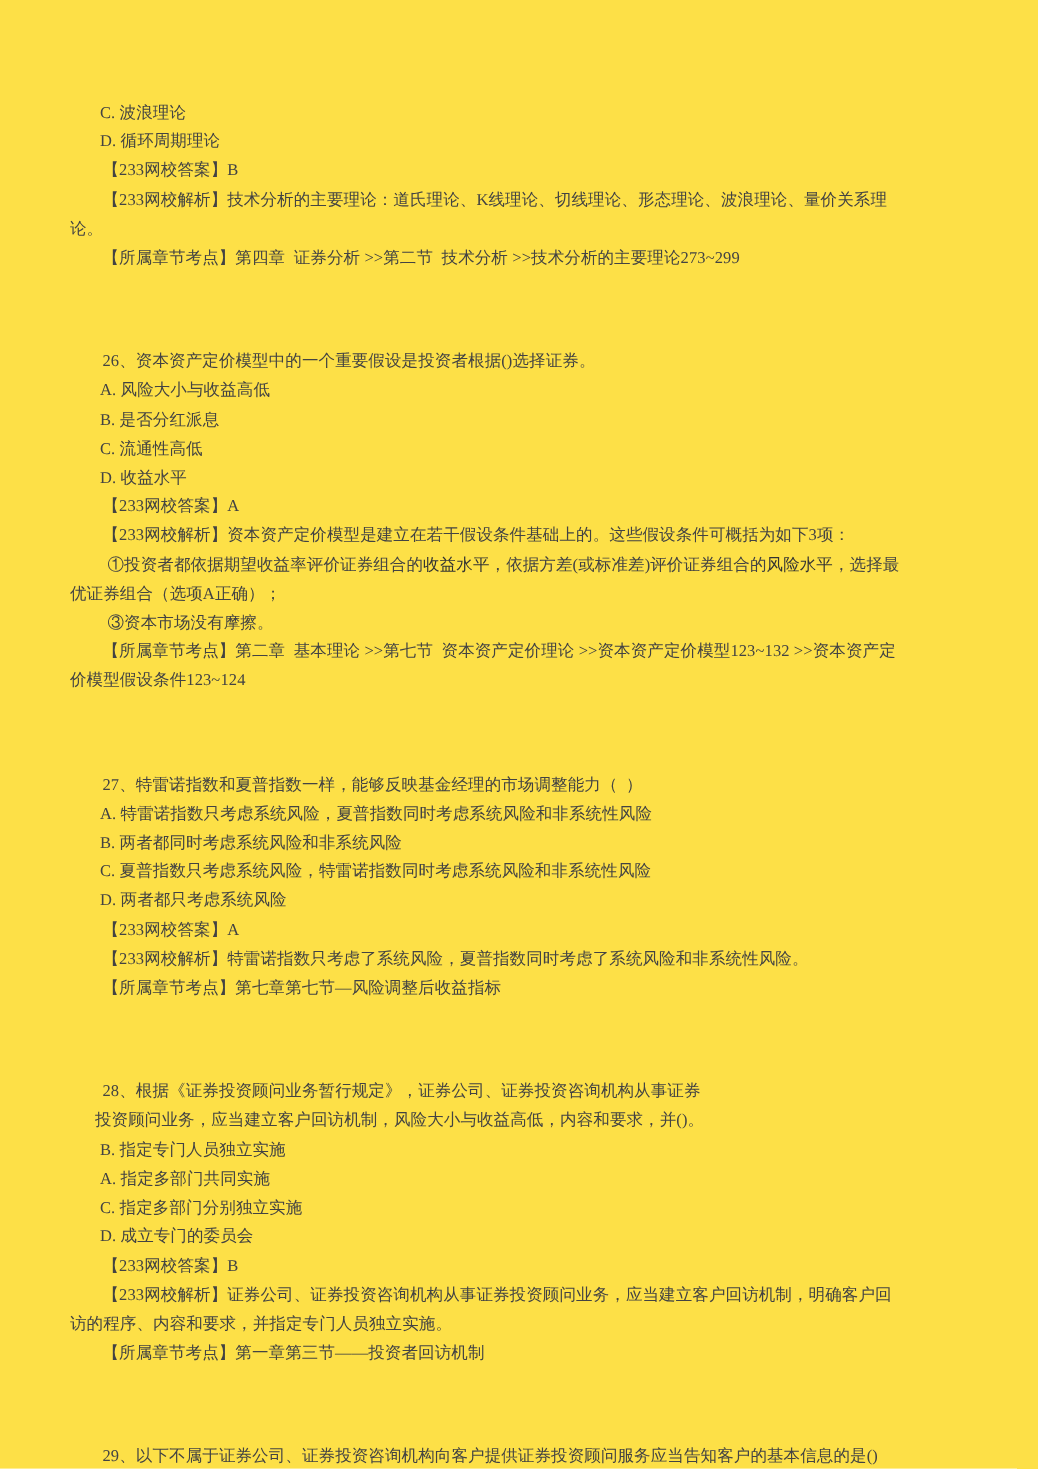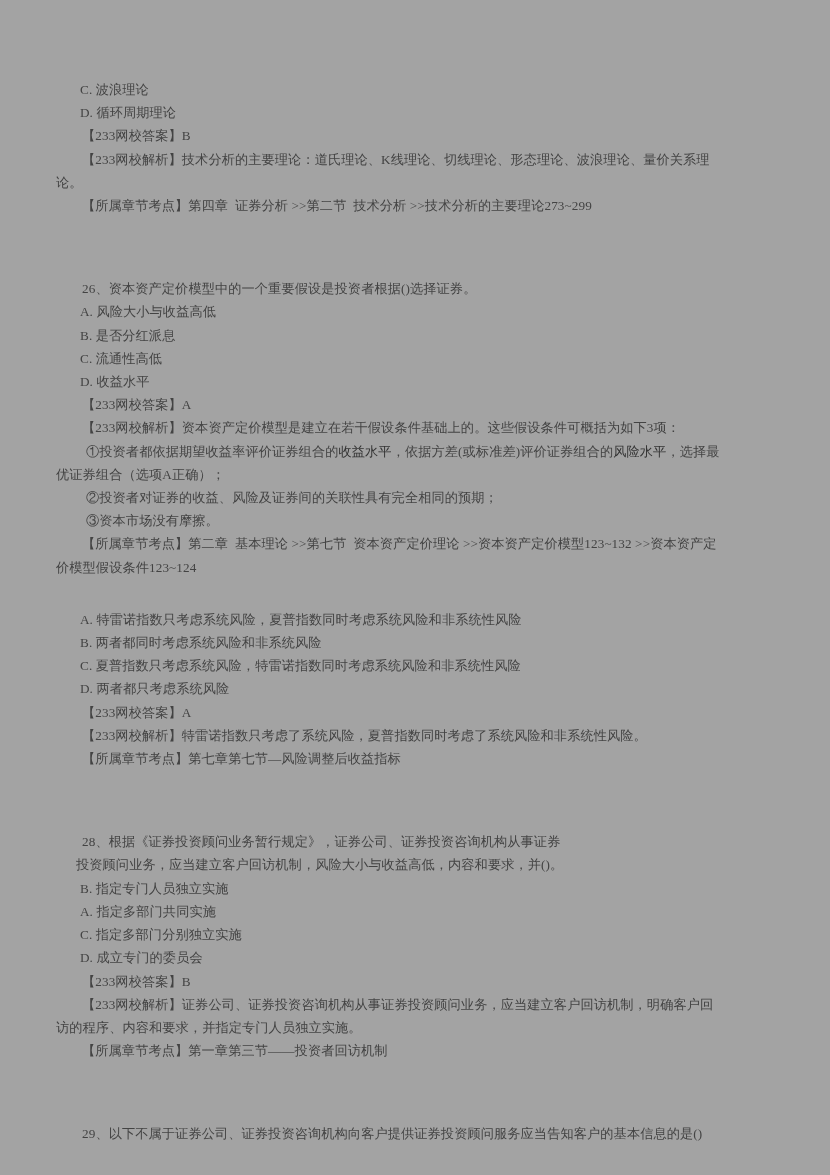--- a/index.html
+++ b/index.html
@@ -11,21 +11,21 @@
   body {
     font-family: "Liberation Serif", "DejaVu Serif", serif;
     color: #3f3f3f;
     -webkit-font-smoothing: antialiased;
   }
   .page {
     position: relative;
     width: 830px;
     height: 1175px;
     margin: 0 auto;
-    background: #a3a3a3;
+    background: #fde047;
     overflow: hidden;
     box-sizing: border-box;
   }
   .content {
     position: absolute;
     left: 56px;
     top: 78px;
     width: 722px;
   }
   
@@ -66,27 +66,27 @@
       <div class="block">
         <div class="ln ind-q">26、资本资产定价模型中的一个重要假设是投资者根据()选择证券。</div>
         <div class="ln ind-opt">A. 风险大小与收益高低</div>
         <div class="ln ind-opt">B. 是否分红派息</div>
         <div class="ln ind-opt">C. 流通性高低</div>
         <div class="ln ind-opt">D. 收益水平</div>
         <div class="ln ind-tag">【233网校答案】A</div>
         <div class="ln ind-tag">【233网校解析】资本资产定价模型是建立在若干假设条件基础上的。这些假设条件可概括为如下3项：</div>
         <div class="ln ind-sub">①投资者都依据期望收益率评价证券组合的<b>收益水平</b>，依据方差(或标准差)评价证券组合的<b>风险水平</b>，选择最</div>
         <div class="ln ind-none">优证券组合（选项A正确）；</div>
-        <div class="ln ind-sub">②投资者对证券的收益、风险及证券间的关联性具有完全相同的预期；</div>
         <div class="ln ind-sub">③资本市场没有摩擦。</div>
         <div class="ln ind-tag">【所属章节考点】第二章  基本理论 &gt;&gt;第七节  资本资产定价理论 &gt;&gt;资本资产定价模型123~132 &gt;&gt;资本资产定</div>
         <div class="ln ind-none">价模型假设条件123~124</div>
       </div>
       <div class="gap"></div>
       <div class="block">
+        <div class="ln ind-q">27、特雷诺指数和夏普指数一样，能够反映基金经理的市场调整能力（  ）</div>
         <div class="ln ind-opt">A. 特雷诺指数只考虑系统风险，夏普指数同时考虑系统风险和非系统性风险</div>
         <div class="ln ind-opt">B. 两者都同时考虑系统风险和非系统风险</div>
         <div class="ln ind-opt">C. 夏普指数只考虑系统风险，特雷诺指数同时考虑系统风险和非系统性风险</div>
         <div class="ln ind-opt">D. 两者都只考虑系统风险</div>
         <div class="ln ind-tag">【233网校答案】A</div>
         <div class="ln ind-tag">【233网校解析】特雷诺指数只考虑了系统风险，夏普指数同时考虑了系统风险和非系统性风险。</div>
         <div class="ln ind-tag">【所属章节考点】第七章第七节—风险调整后收益指标</div>
       </div>
       <div class="gap"></div>
       <div class="block">

